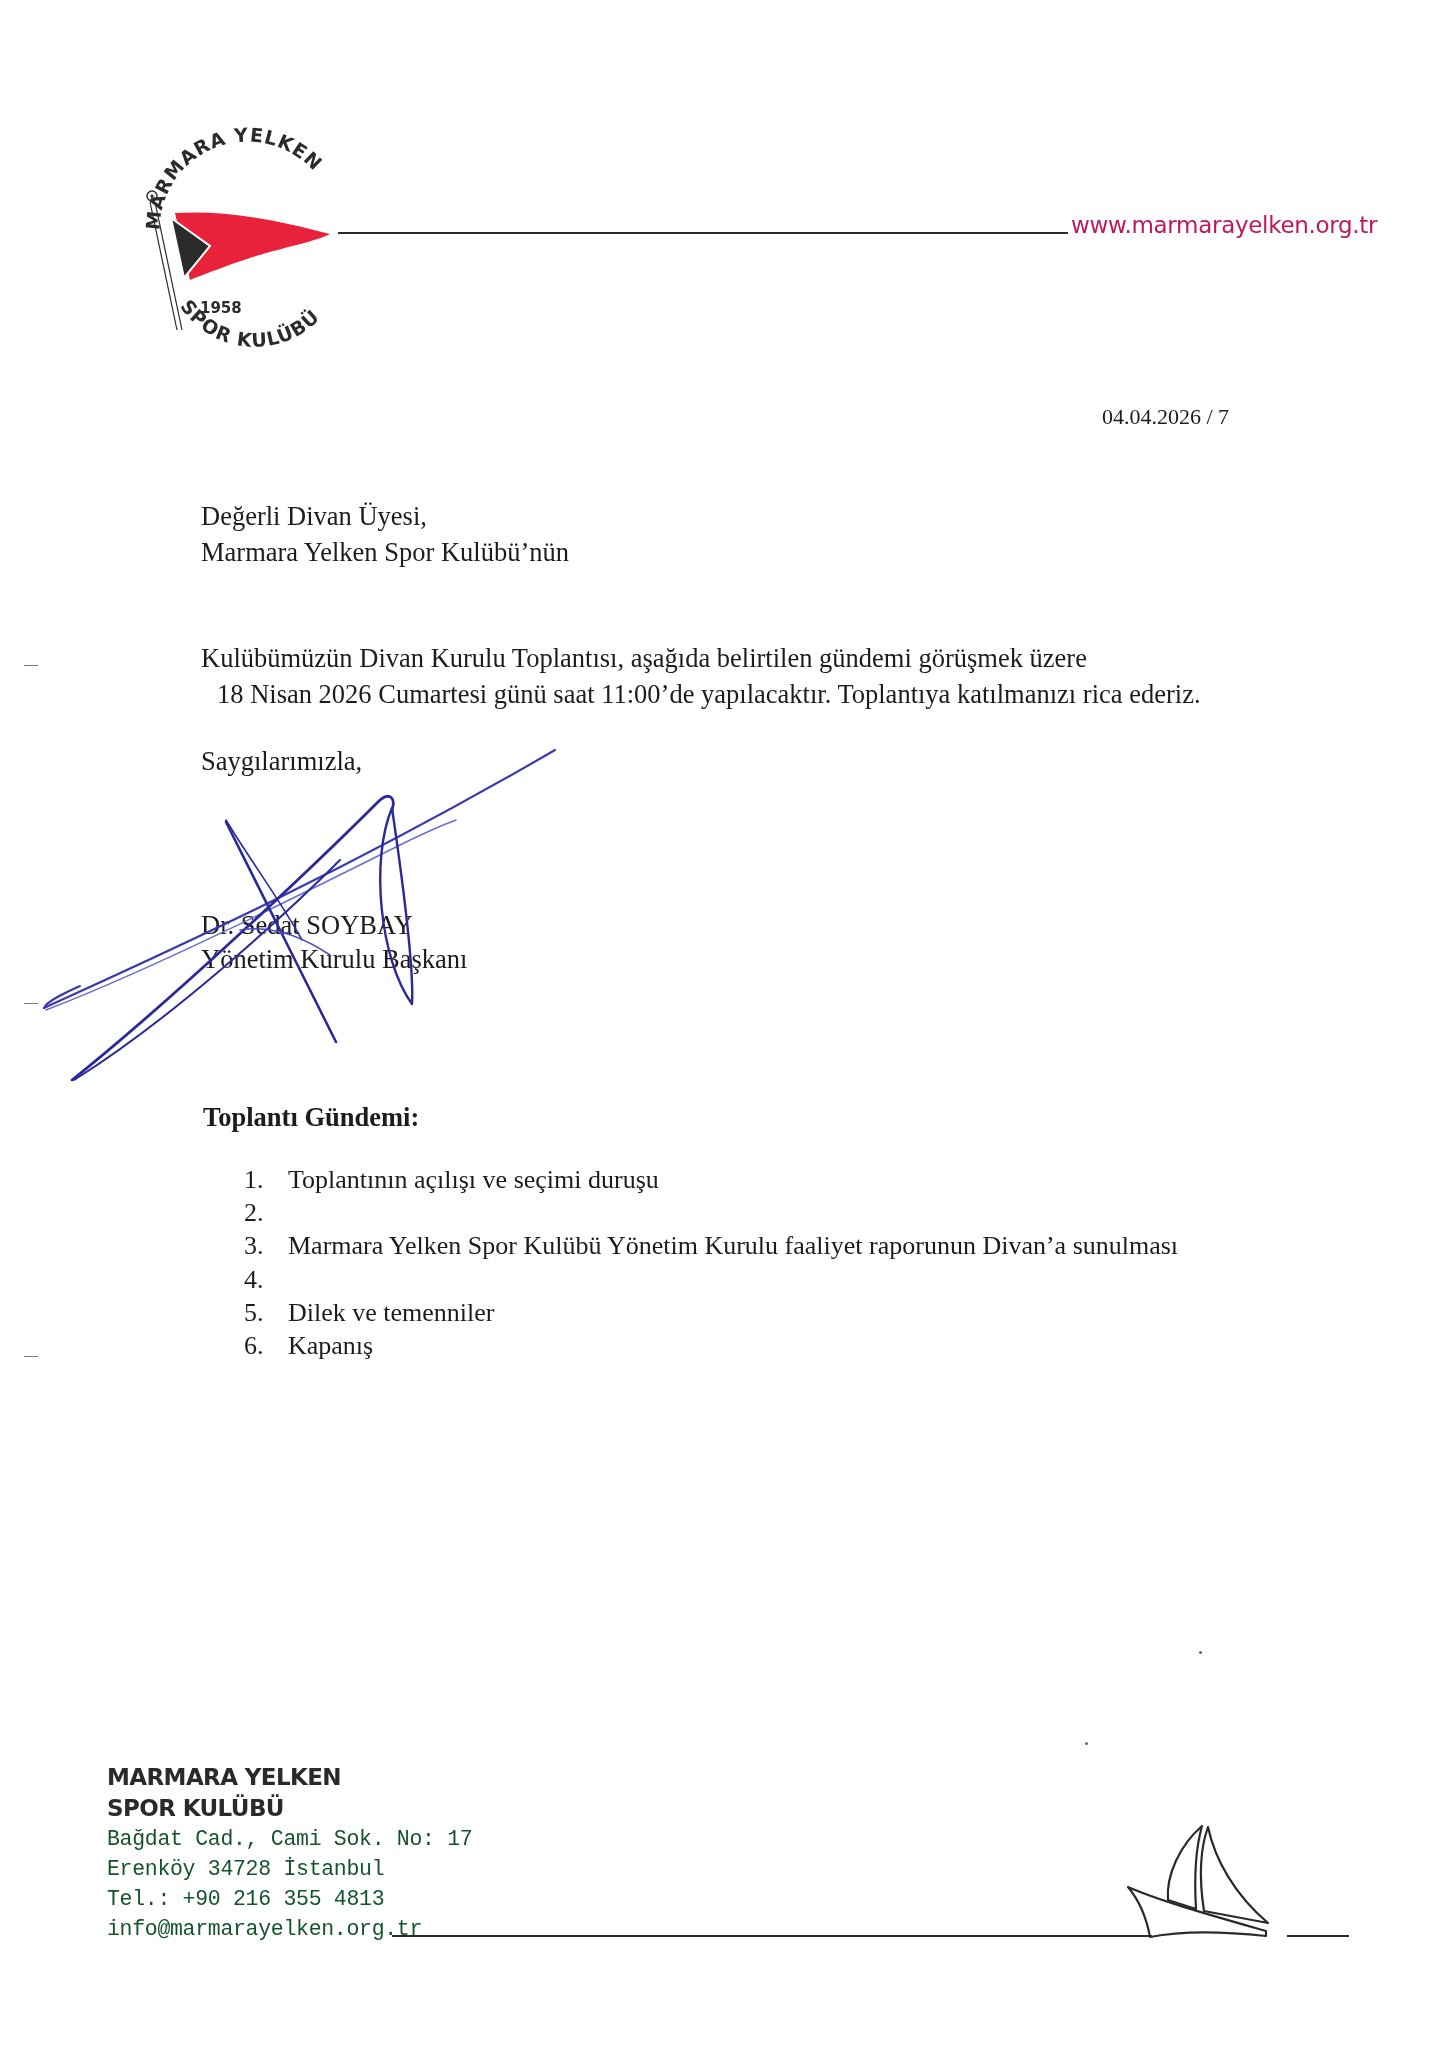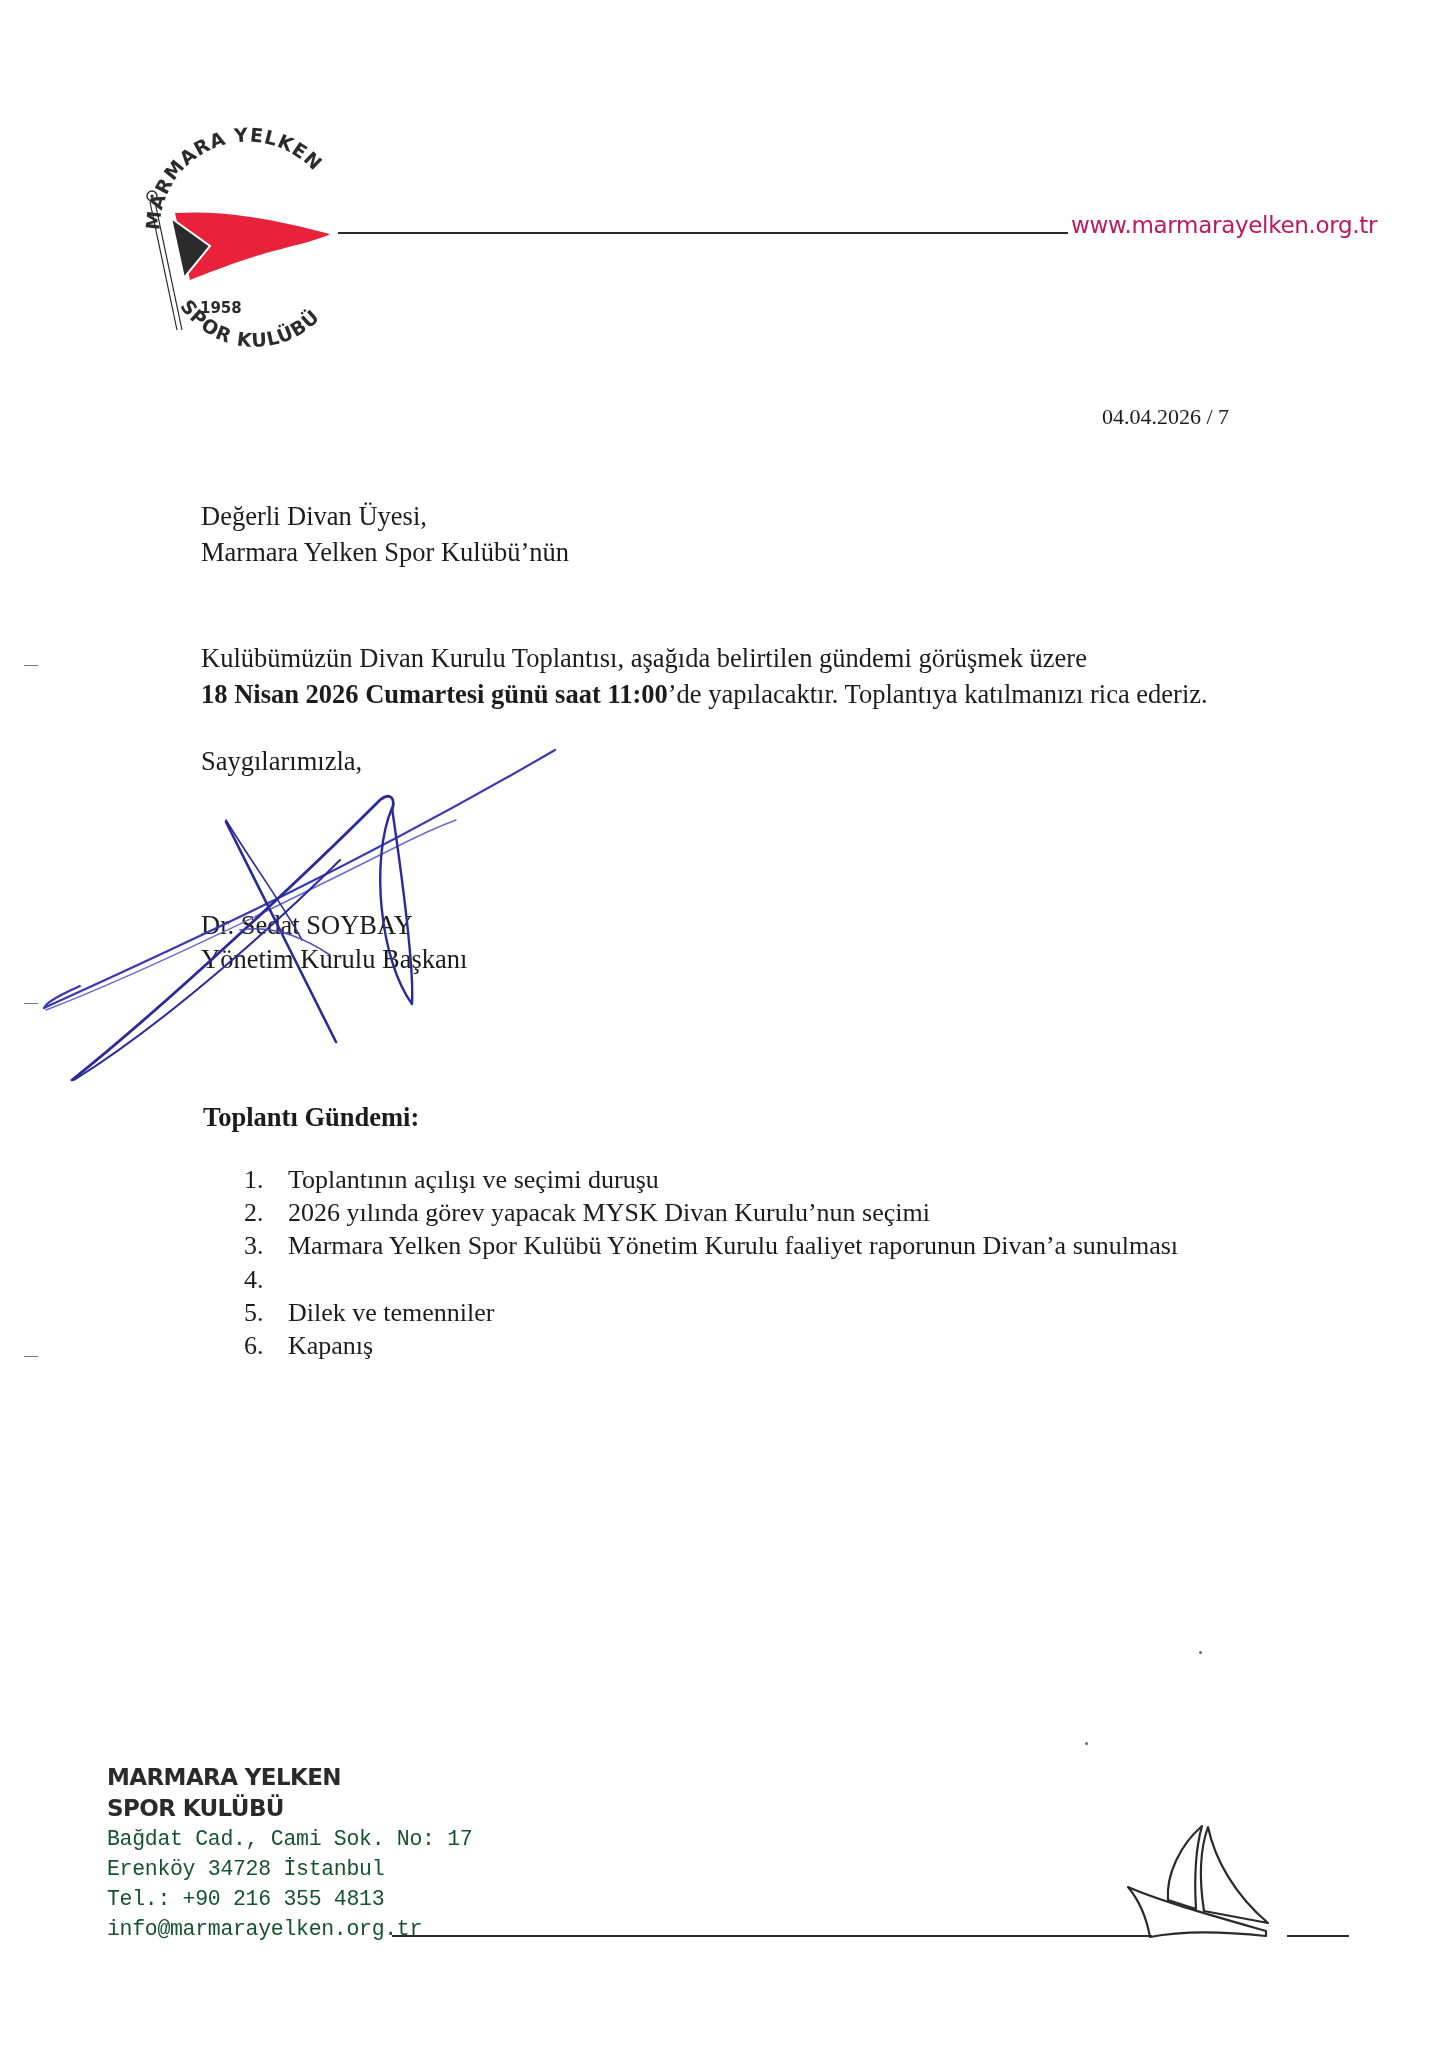--- a/index.html
+++ b/index.html
@@ -11,21 +11,21 @@
   
   #logo { left: 130px; top: 118px; width: 235px; height: 235px; }
   #header-rule { left: 338px; top: 232px; width: 730px; height: 0; border-top: 2px solid #2a2a2a; }
   #website { left: 1071px; top: 212px; font-size: 23px; color: #be185d; letter-spacing: -0.3px; }
 
   #ref-date { left: 1102px; top: 404px; font-size: 22px; }
 
   .body-text { font-size: 26.5px; line-height: 36px; white-space: nowrap; }
   #salutation { left: 201px; top: 498px; }
   #paragraph { left: 201px; top: 640px; }
-  #paragraph .bold { font-weight: bold; }
+  #paragraph .bold { font-weight: normal; margin-left: 16px; }
   #closing { left: 201px; top: 743px; }
   #signatory { left: 201px; top: 908px; line-height: 34px; }
 
   #signature { left: 40px; top: 740px; width: 560px; height: 360px; pointer-events: none; }
 
   #agenda-title { left: 203px; top: 1102px; font-size: 26.5px; font-weight: bold; }
   #agenda-list { left: 244px; top: 1163px; margin: 0; padding: 0; list-style: none; }
   #agenda-list li { font-size: 26px; line-height: 33.2px; white-space: nowrap; display: flex; }
   #agenda-list .num { display: inline-block; width: 44px; }
 
@@ -112,21 +112,20 @@
 </svg>
 
 <div id="agenda-title" class="abs serif">Toplantı Gündemi:</div>
 <ol id="agenda-list" class="abs serif">
   <li>
       <span class="num">1.</span>
       <span>Toplantının açılışı ve seçimi duruşu</span>
     </li>
   <li>
       <span class="num">2.</span>
-      <span>2026 yılında görev yapacak MYSK Divan Kurulu’nun seçimi</span>
     </li>
   <li>
       <span class="num">3.</span>
       <span>Marmara Yelken Spor Kulübü Yönetim Kurulu faaliyet raporunun Divan’a sunulması</span>
     </li>
   <li>
       <span class="num">4.</span>
     </li>
   <li>
       <span class="num">5.</span>

